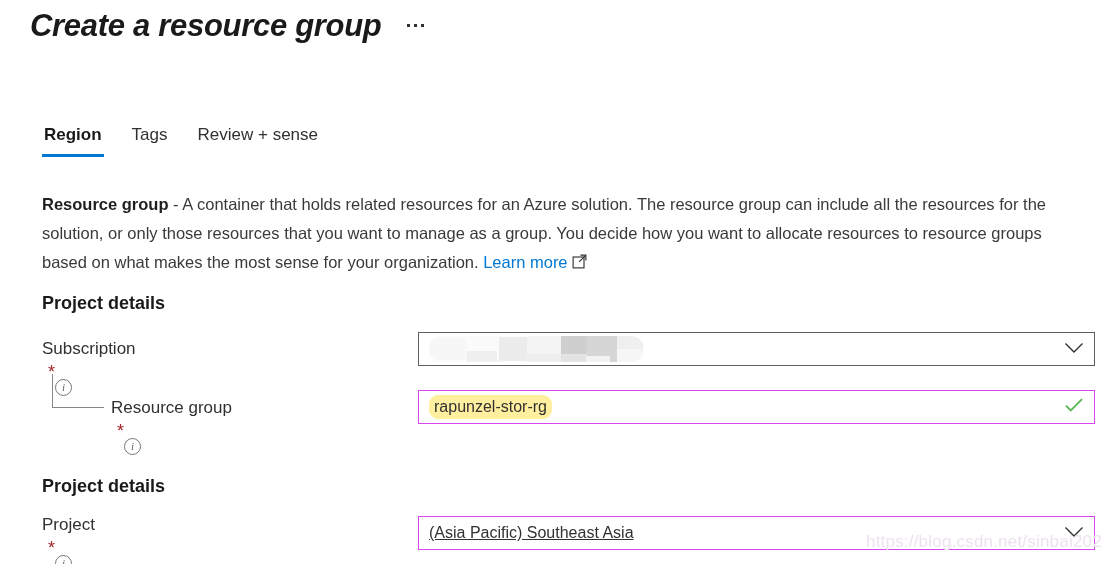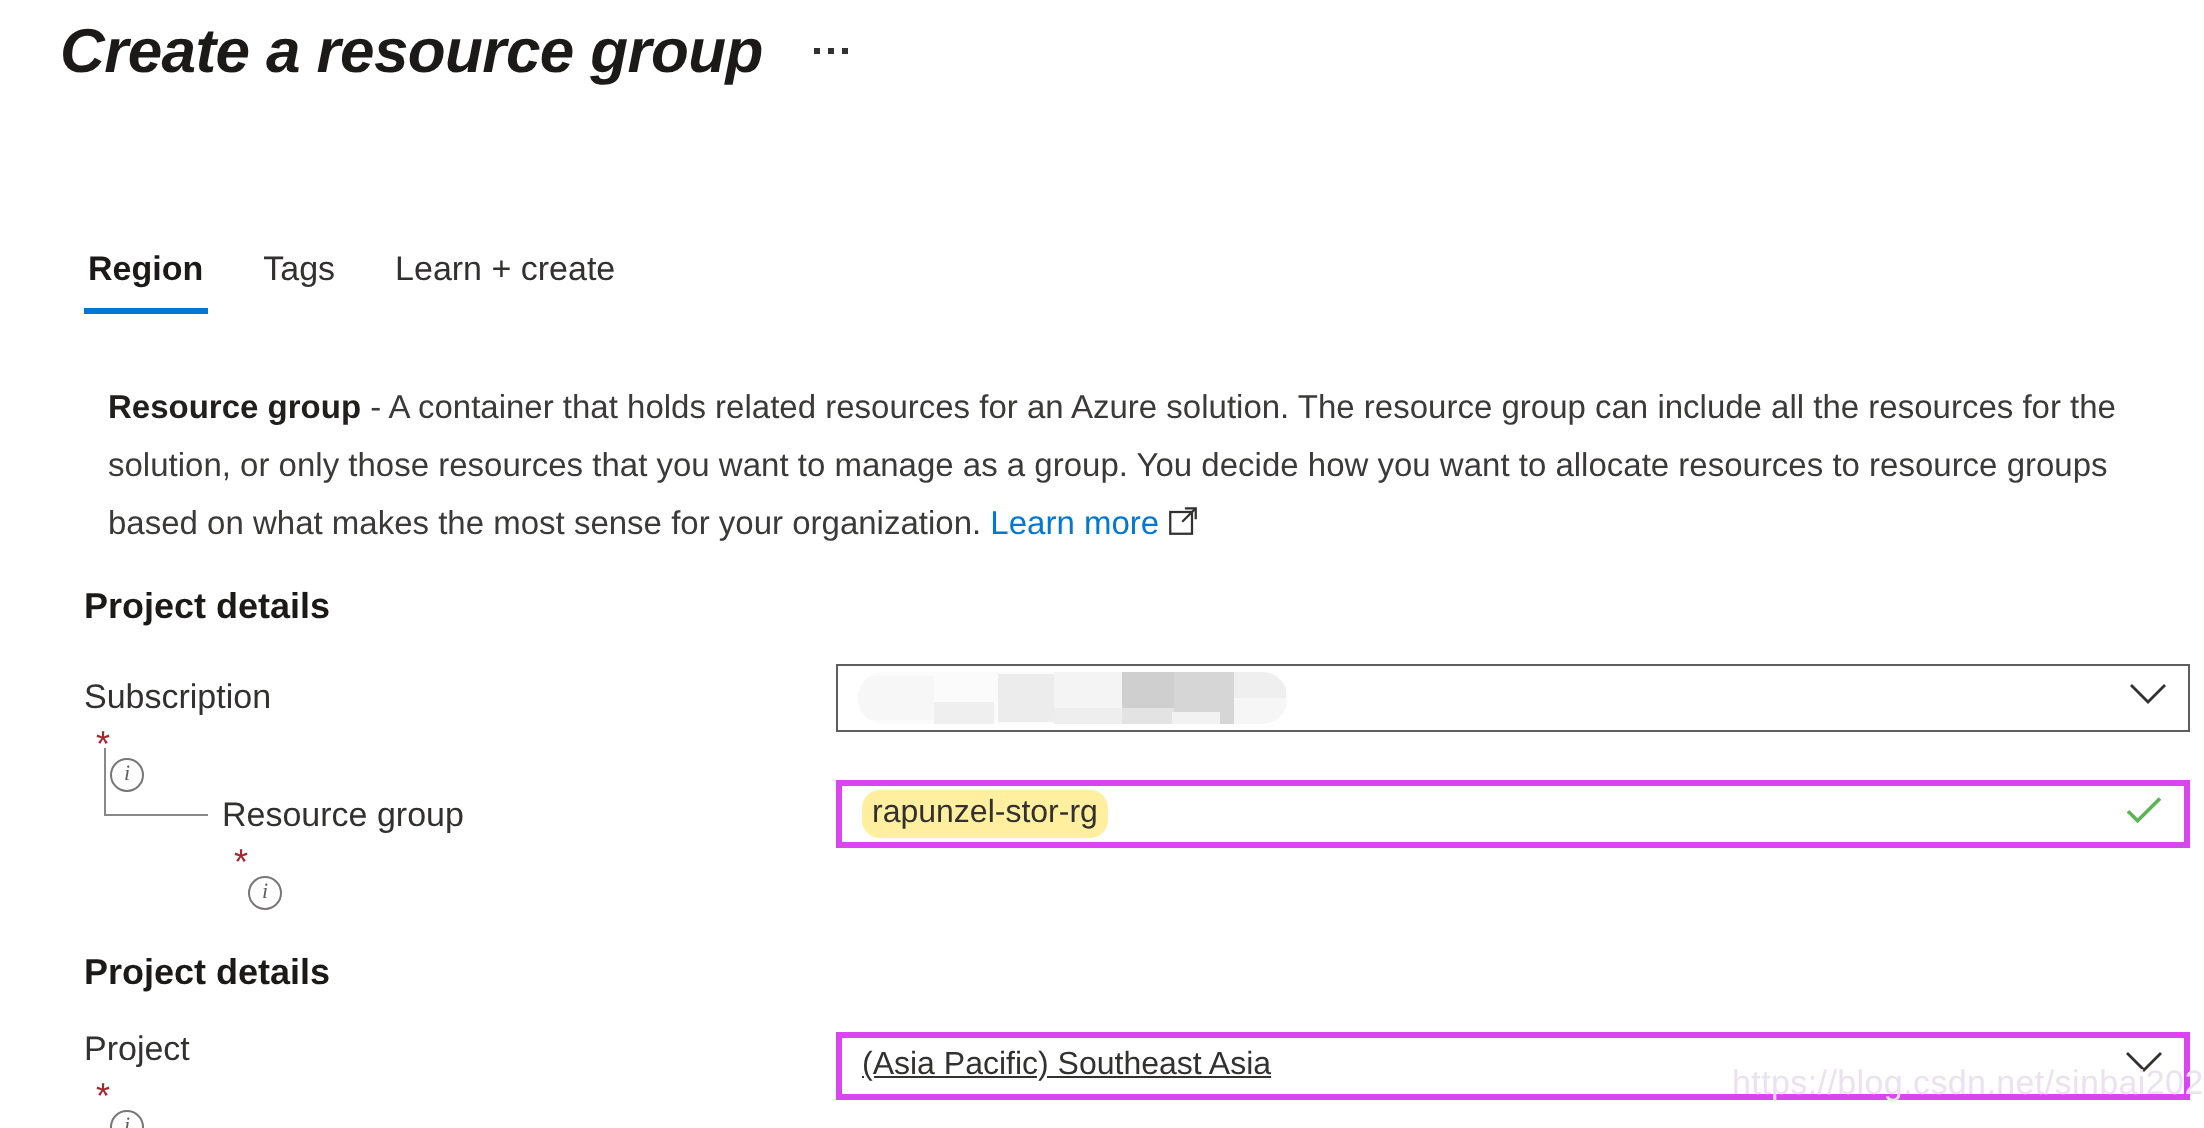--- a/index.html
+++ b/index.html
@@ -86,21 +86,20 @@
 
   
   .description {
     position: absolute;
     left: 42px;
     top: 190px;
     width: 1030px;
     font-size: 16.5px;
     line-height: 29px;
     color: #3b3a39;
-    margin-left: 12px;
   }
   .description b { font-weight: 700; color: #201f1e; }
   .learn-more {
     color: #0078d4;
     text-decoration: none;
     cursor: pointer;
   }
   .ext-icon {
     display: inline-block;
     vertical-align: -1px;
@@ -179,21 +178,21 @@
     height: 34px;
     background: #ffffff;
     border: 1px solid #605e5c;
     display: flex;
     align-items: center;
     padding: 0 8px 0 10px;
     font-size: 16px;
     color: #323130;
     cursor: pointer;
   }
-  .control.focused { border: 3px solid #d946ef; gap: 16px; }
+  .control.focused { border: 1px solid #d946ef; gap: 16px; }
   #subscription-control { top: 332px; }
   #resourcegroup-control { top: 390px; cursor: text; }
   #region-control { top: 516px; text-decoration: underline; }
 
   .control-value {
     flex: 1;
     overflow: hidden;
     white-space: nowrap;
     line-height: 22px;
   }
@@ -261,21 +260,21 @@
   <div class="ellipsis-menu" title="More">
     <span></span>
     <span></span>
     <span></span>
   </div>
 </div>
 
 <div class="tabs">
   <div class="tab active">Region</div>
   <div class="tab">Tags</div>
-  <div class="tab">Learn + create</div>
+  <div class="tab">Review + sense</div>
 </div>
 
 <div class="description"><b>Resource group</b><span> - A container that holds related resources for an Azure solution. The resource group can include all the resources for the solution, or only those resources that you want to manage as a group. You decide how you want to allocate resources to resource groups based on what makes the most sense for your organization. </span><a class="learn-more" href="#">Learn more</a><span class="ext-icon"><svg width="15" height="15" viewBox="0 0 16 16">
         <rect x="1.2" y="3.2" width="11.6" height="11.6" fill="none" stroke="#323130" stroke-width="1.2"></rect>
         <path d="M9 1.2h5.8V7" fill="none" stroke="#323130" stroke-width="1.2"></path>
         <path d="M14.6 1.4L7.6 8.4" fill="none" stroke="#323130" stroke-width="1.2"></path>
       </svg></span></div>
 
 <div class="section-heading" id="project-details-heading">Project details</div>
 

